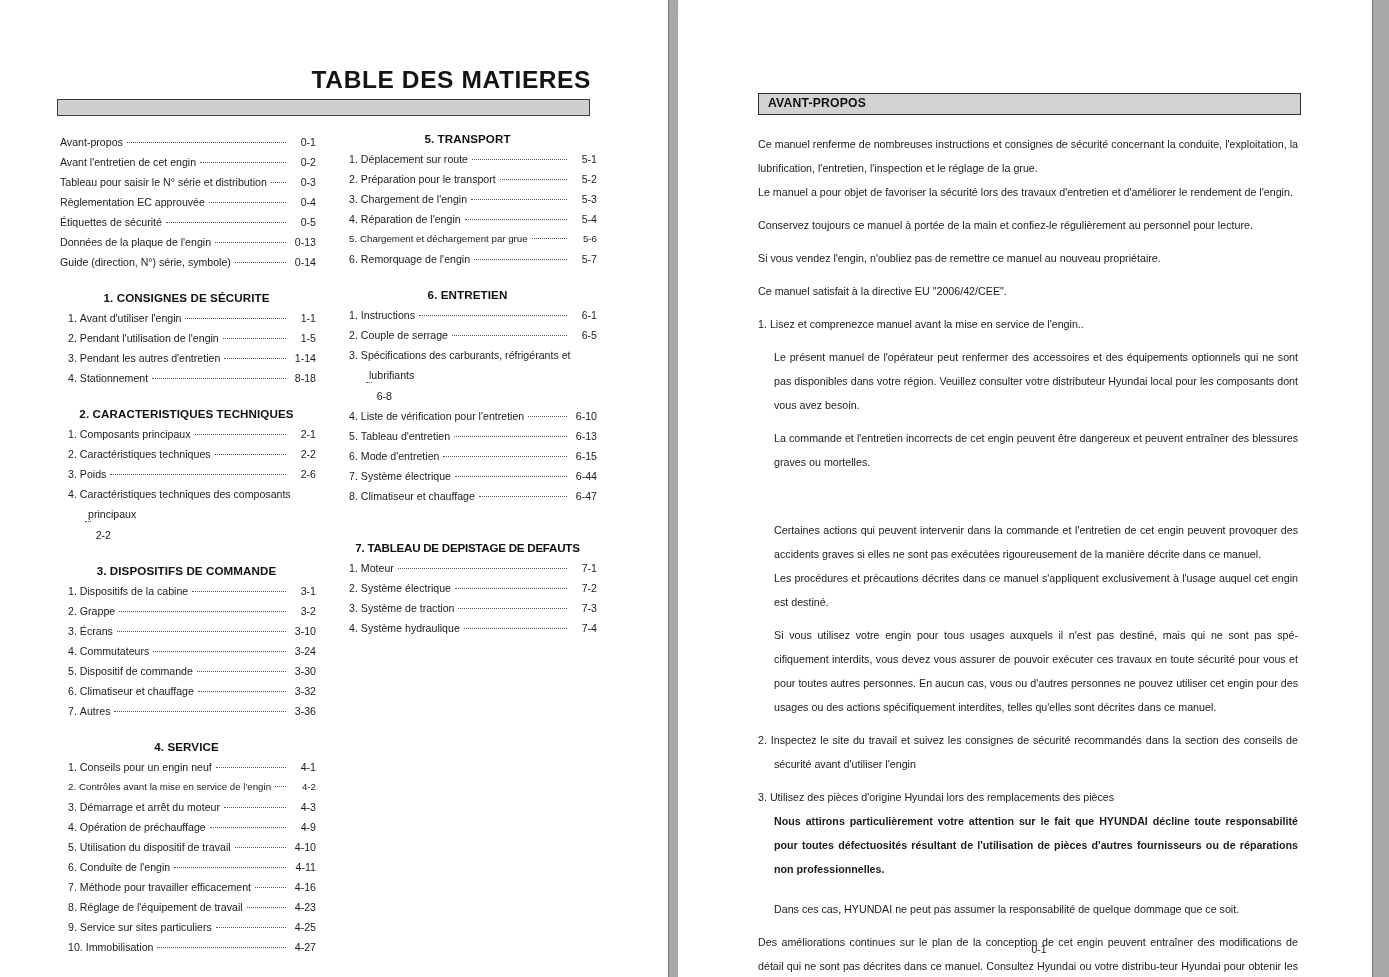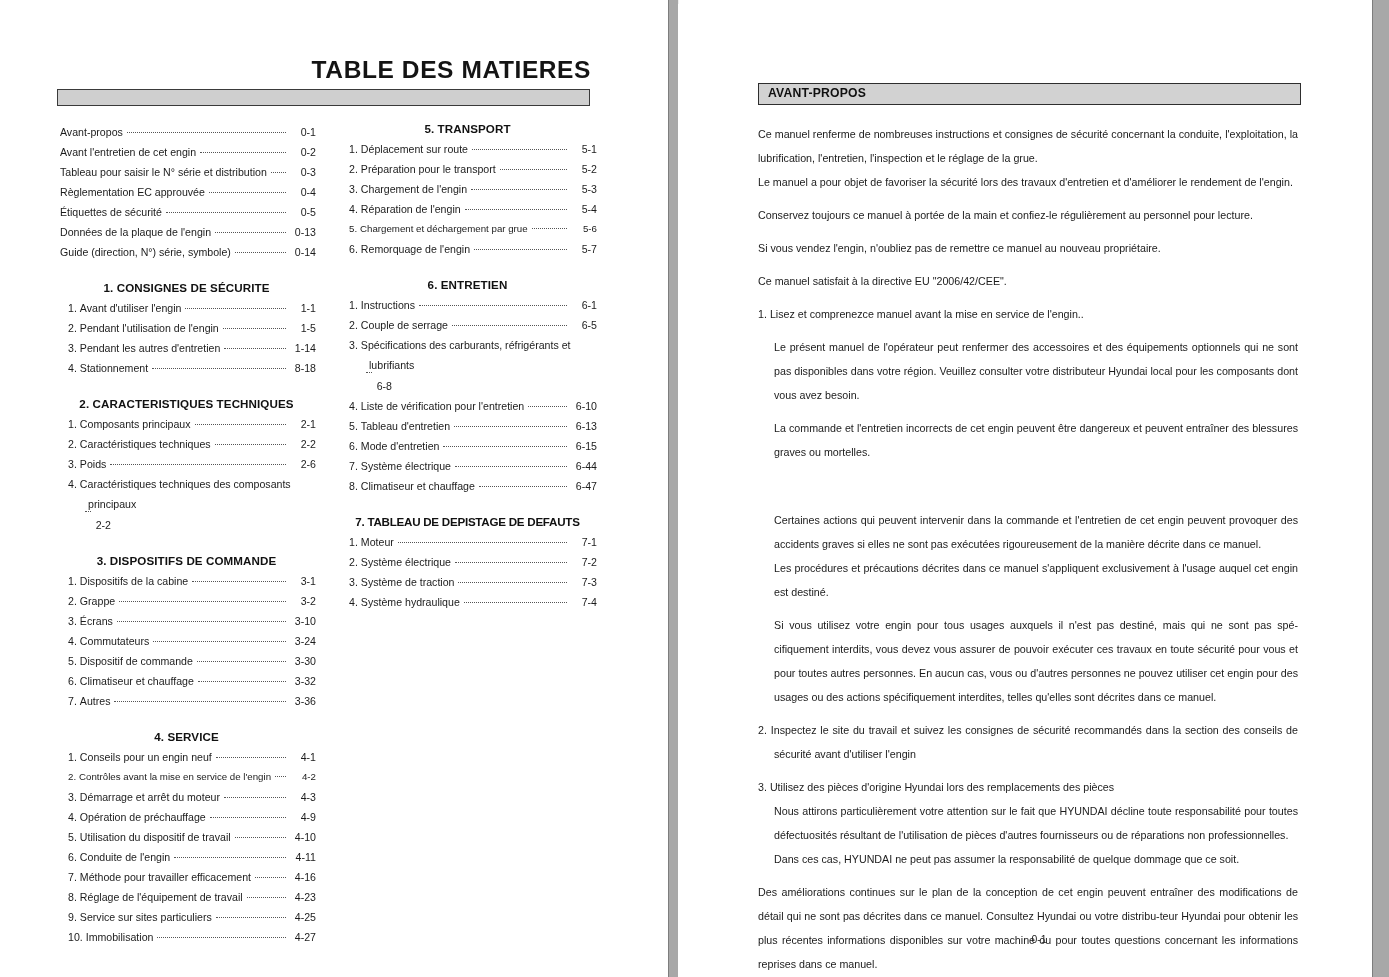--- a/index.html
+++ b/index.html
@@ -17,21 +17,21 @@
   
   .gutter-strip{
     position:absolute;top:0;bottom:0;width:9px;
     background:#a8a8a8;
     border-left:1px solid #7d7d7d;border-right:1px solid #efefef;
   }
   .gutter-center{left:668px;}
   .gutter-right{left:1372px;width:17px;border-right:none;}
 
   
-  .page{position:absolute;top:4px;bottom:0;background:#fff;}
+  .page{position:absolute;top:14px;bottom:0;background:#fff;}
   .page-left{left:0;width:668px;}
   .page-right{left:678px;width:694px;}
 
   
   .toc-title{
     position:absolute;left:56px;top:54px;width:535px;
     text-align:right;
     font-size:24.5px;font-weight:bold;letter-spacing:.6px;
     color:#141414;
     line-height:1;
@@ -49,21 +49,21 @@
   .toc-col{width:259px;flex:0 0 auto;}
 
   .toc-group{margin:0;padding:0;}
   .grp-gap{height:19px;}
 
   .sec-head{
     font-size:11.6px;font-weight:bold;color:#111;
     letter-spacing:.1px;
     margin-bottom:4px;white-space:nowrap;text-align:center;
   }
-  .sec-head.tight{letter-spacing:-.25px;}
+  .sec-head.tight{letter-spacing:-.25px;margin-top:16px;}
 
   .row{
     display:flex;align-items:baseline;
     font-size:10.6px;line-height:20px;color:#1b1b1b;
     white-space:nowrap;
   }
   .row .num{flex:0 0 auto;}
   .row .txt{flex:0 0 auto;padding-left:3px;}
   .row .dots{
     flex:1 1 auto;margin:0 4px;
@@ -464,21 +464,21 @@
         <p class="">Si vous vendez l'engin, n'oubliez pas de remettre ce manuel au nouveau propriétaire.</p>
         <p class="">Ce manuel satisfait à la directive EU "2006/42/CEE".</p>
         <p class="hang">1. Lisez et comprenezce manuel avant la mise en service de l'engin..</p>
         <p class="indent1">Le présent manuel de l'opérateur peut renfermer des accessoires et des équipements optionnels qui ne sont pas disponibles dans votre région. Veuillez consulter votre distributeur Hyundai local pour les composants dont vous avez besoin.</p>
         <p class="indent1">La commande et l'entretien incorrects de cet engin peuvent être dangereux et peuvent entraîner des blessures graves ou mortelles.</p>
         <p class="indent1" style="margin-bottom: 0px; margin-top: 44px;">Certaines actions qui peuvent intervenir dans la commande et l'entretien de cet engin peuvent provoquer des accidents graves si elles ne sont pas exécutées rigoureusement de la manière décrite dans ce manuel.</p>
         <p class="indent1">Les procédures et précautions décrites dans ce manuel s'appliquent exclusivement à l'usage auquel cet engin est destiné.</p>
         <p class="indent1">Si vous utilisez votre engin pour tous usages auxquels il n'est pas destiné, mais qui ne sont pas spé-cifiquement interdits, vous devez vous assurer de pouvoir exécuter ces travaux en toute sécurité pour vous et pour toutes autres personnes.  En aucun cas, vous ou d'autres personnes ne pouvez utiliser cet engin pour des usages ou des actions spécifiquement interdites, telles qu'elles sont décrites dans ce manuel.</p>
         <p class="hang">2. Inspectez le site du travail et suivez les consignes de sécurité recommandés dans la section des conseils de sécurité avant d'utiliser l'engin</p>
         <p class="hang" style="margin-bottom: 0px;">3. Utilisez des pièces d'origine Hyundai lors des remplacements des pièces</p>
-        <p class="indent1" style="margin-bottom: 0px;">Nous attirons particulièrement votre attention sur le fait que HYUNDAI décline toute responsabilité pour toutes défectuosités résultant de l'utilisation de pièces d'autres fournisseurs ou de réparations non professionnelles.</p>
+        <p class="indent1" style="margin-bottom: 16px; font-weight: bold;">Nous attirons particulièrement votre attention sur le fait que HYUNDAI décline toute responsabilité pour toutes défectuosités résultant de l'utilisation de pièces d'autres fournisseurs ou de réparations non professionnelles.</p>
         <p class="indent1">Dans ces cas, HYUNDAI ne peut pas assumer la responsabilité de quelque dommage que ce soit.</p>
         <p class="">Des améliorations continues sur le plan de la conception de cet engin peuvent entraîner des modifications de détail qui ne sont pas décrites dans ce manuel.  Consultez Hyundai ou votre distribu-teur Hyundai pour obtenir les plus récentes informations disponibles sur votre machine ou pour toutes questions concernant les informations reprises dans ce manuel.</p>
       </div>
 
     <div class="page-num">
       <span>0-1</span>
     </div>
   </div>
 
 </div>

